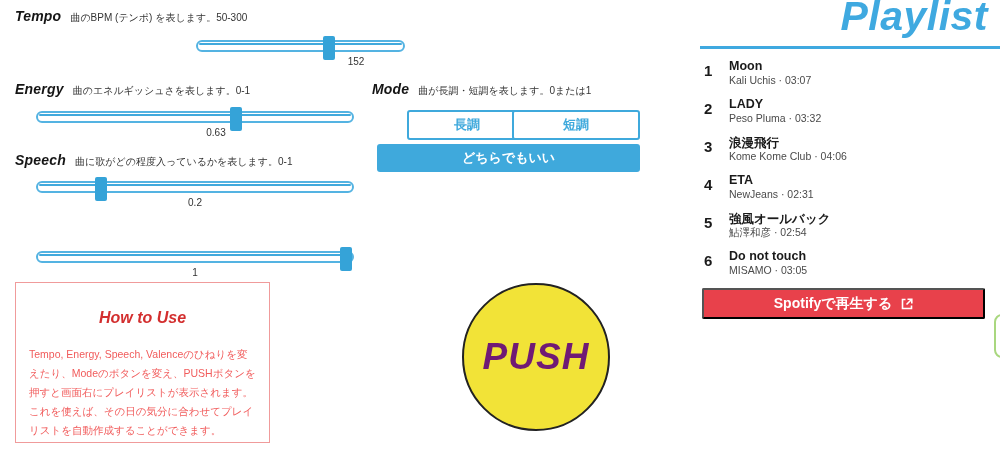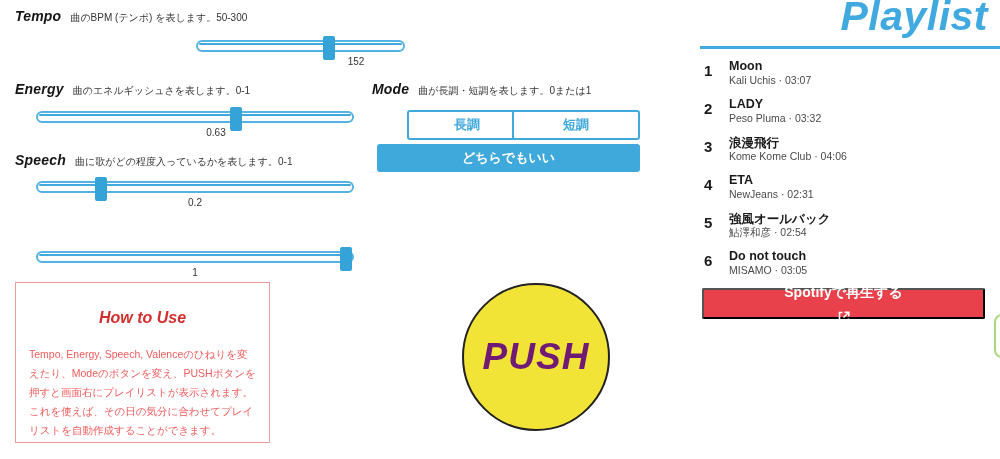--- a/index.html
+++ b/index.html
@@ -79,21 +79,21 @@
   .t-num   { position:absolute; left:4px;  top:4px; width:18px; font-size:15px; font-weight:700; color:#1a1a1a; }
   .t-title { position:absolute; left:29px; top:1px; font-size:12.5px; font-weight:700; color:#1a1a1a; white-space:nowrap; }
   .t-sub   { position:absolute; left:29px; top:16px; font-size:10.5px; color:#4a4a4a; white-space:nowrap; }
   #track-0 { top:58px; } #track-1 { top:96px; } #track-2 { top:134px; }
   #track-3 { top:172px; } #track-4 { top:210px; } #track-5 { top:248px; }
 
   #spotify-button {
     position:absolute; left:702px; top:288px; width:283px; height:31px;
     background:#e8414b; border-radius:2px; color:#fff;
     display:flex; align-items:center; justify-content:center; gap:9px;
-    font-size:14px; font-weight:700; cursor:pointer;flex-direction:column;
+    font-size:14px; font-weight:700; cursor:pointer;
   }
   .ext-icon { display:inline-flex; }
 
   #edge-widget {
     position:absolute; left:994px; top:314px; width:16px; height:44px;
     background:#fff; border:2px solid #a9d77f; border-radius:8px;
   }
 </style>
 </head>
 <body>

